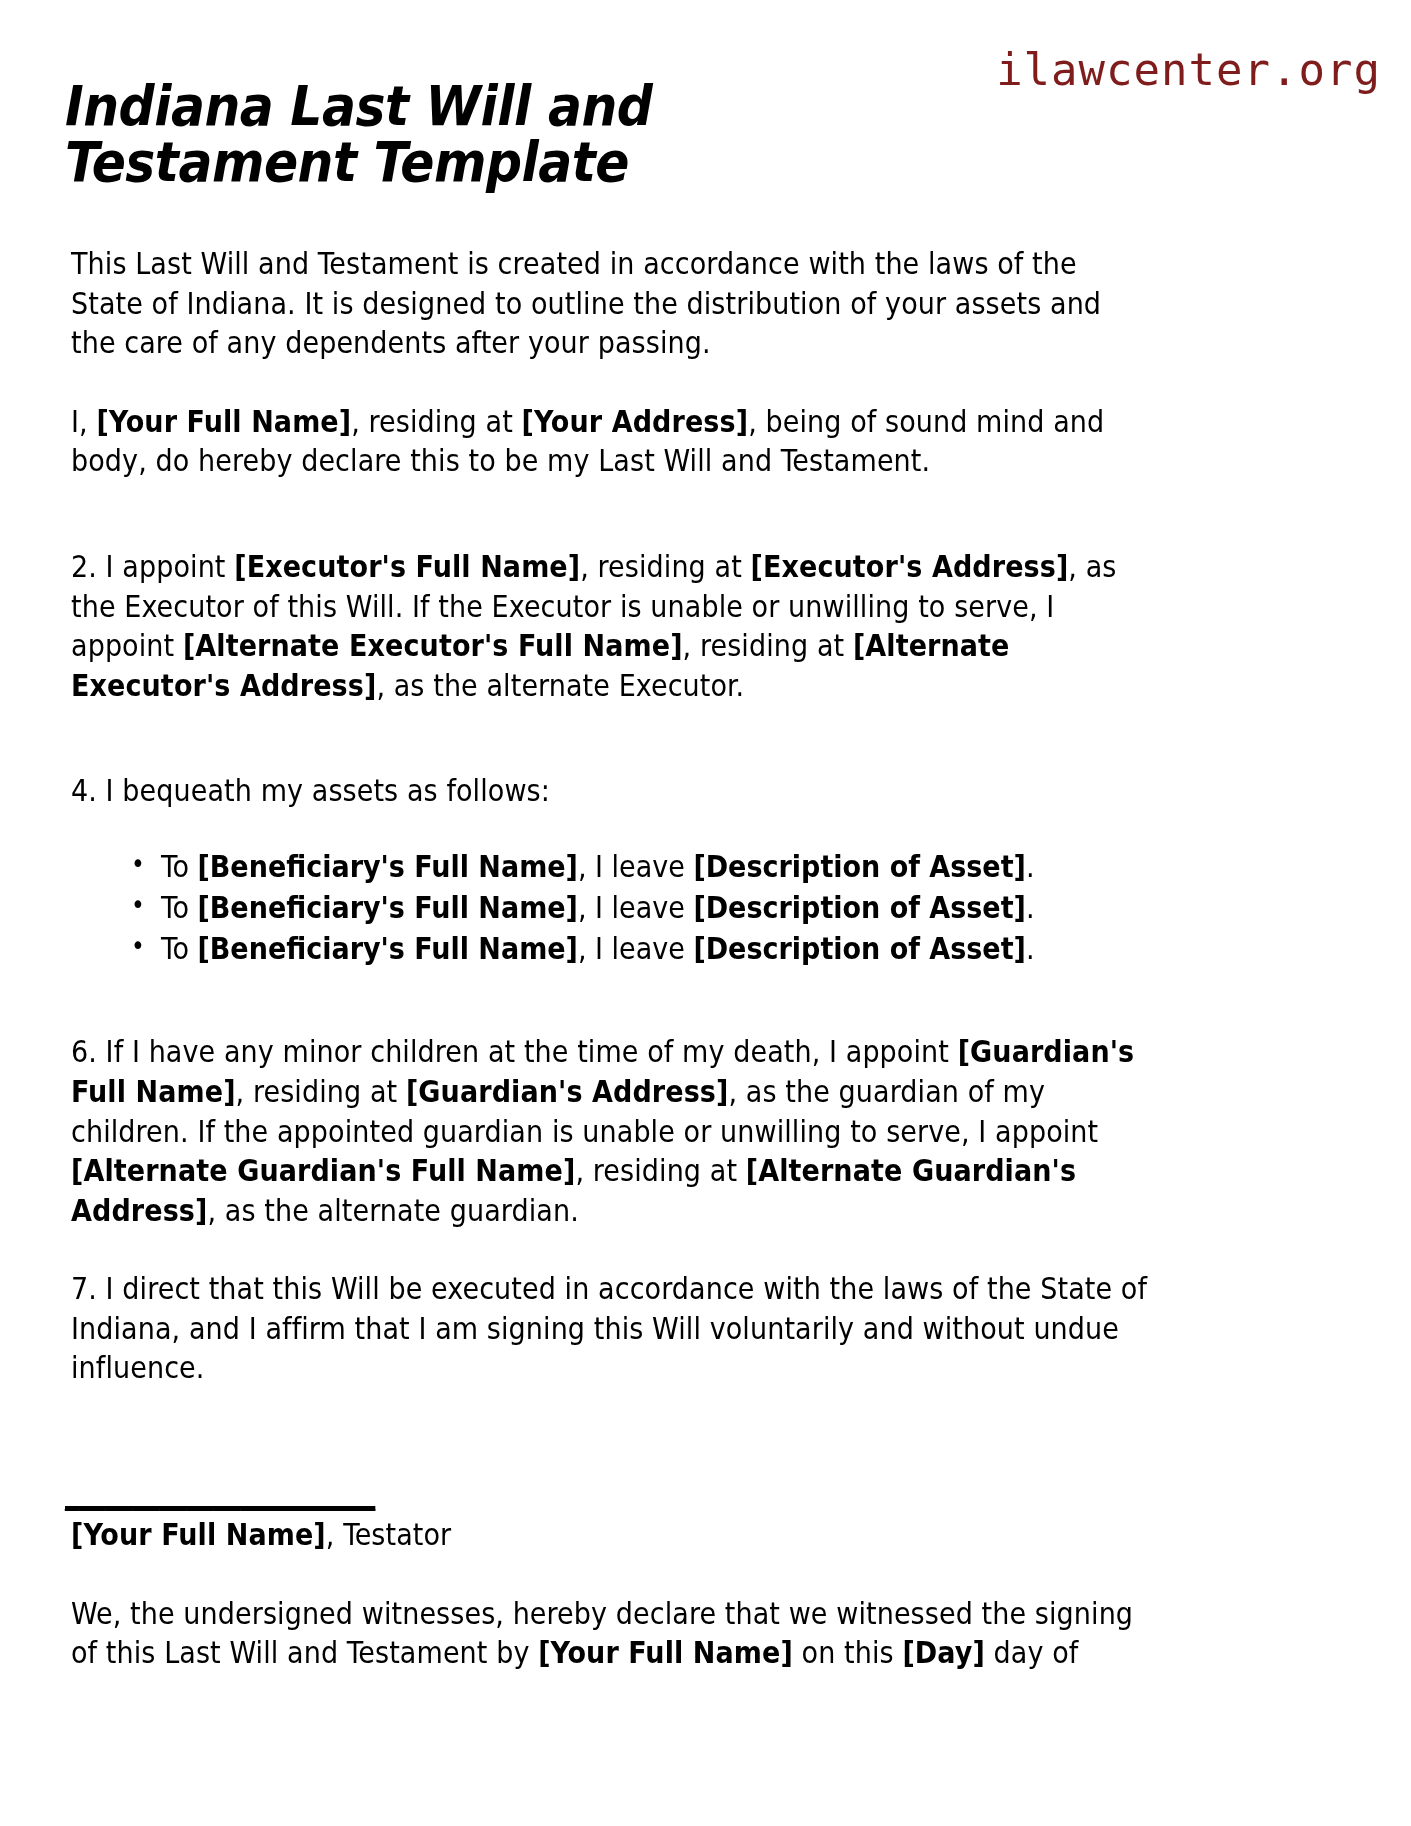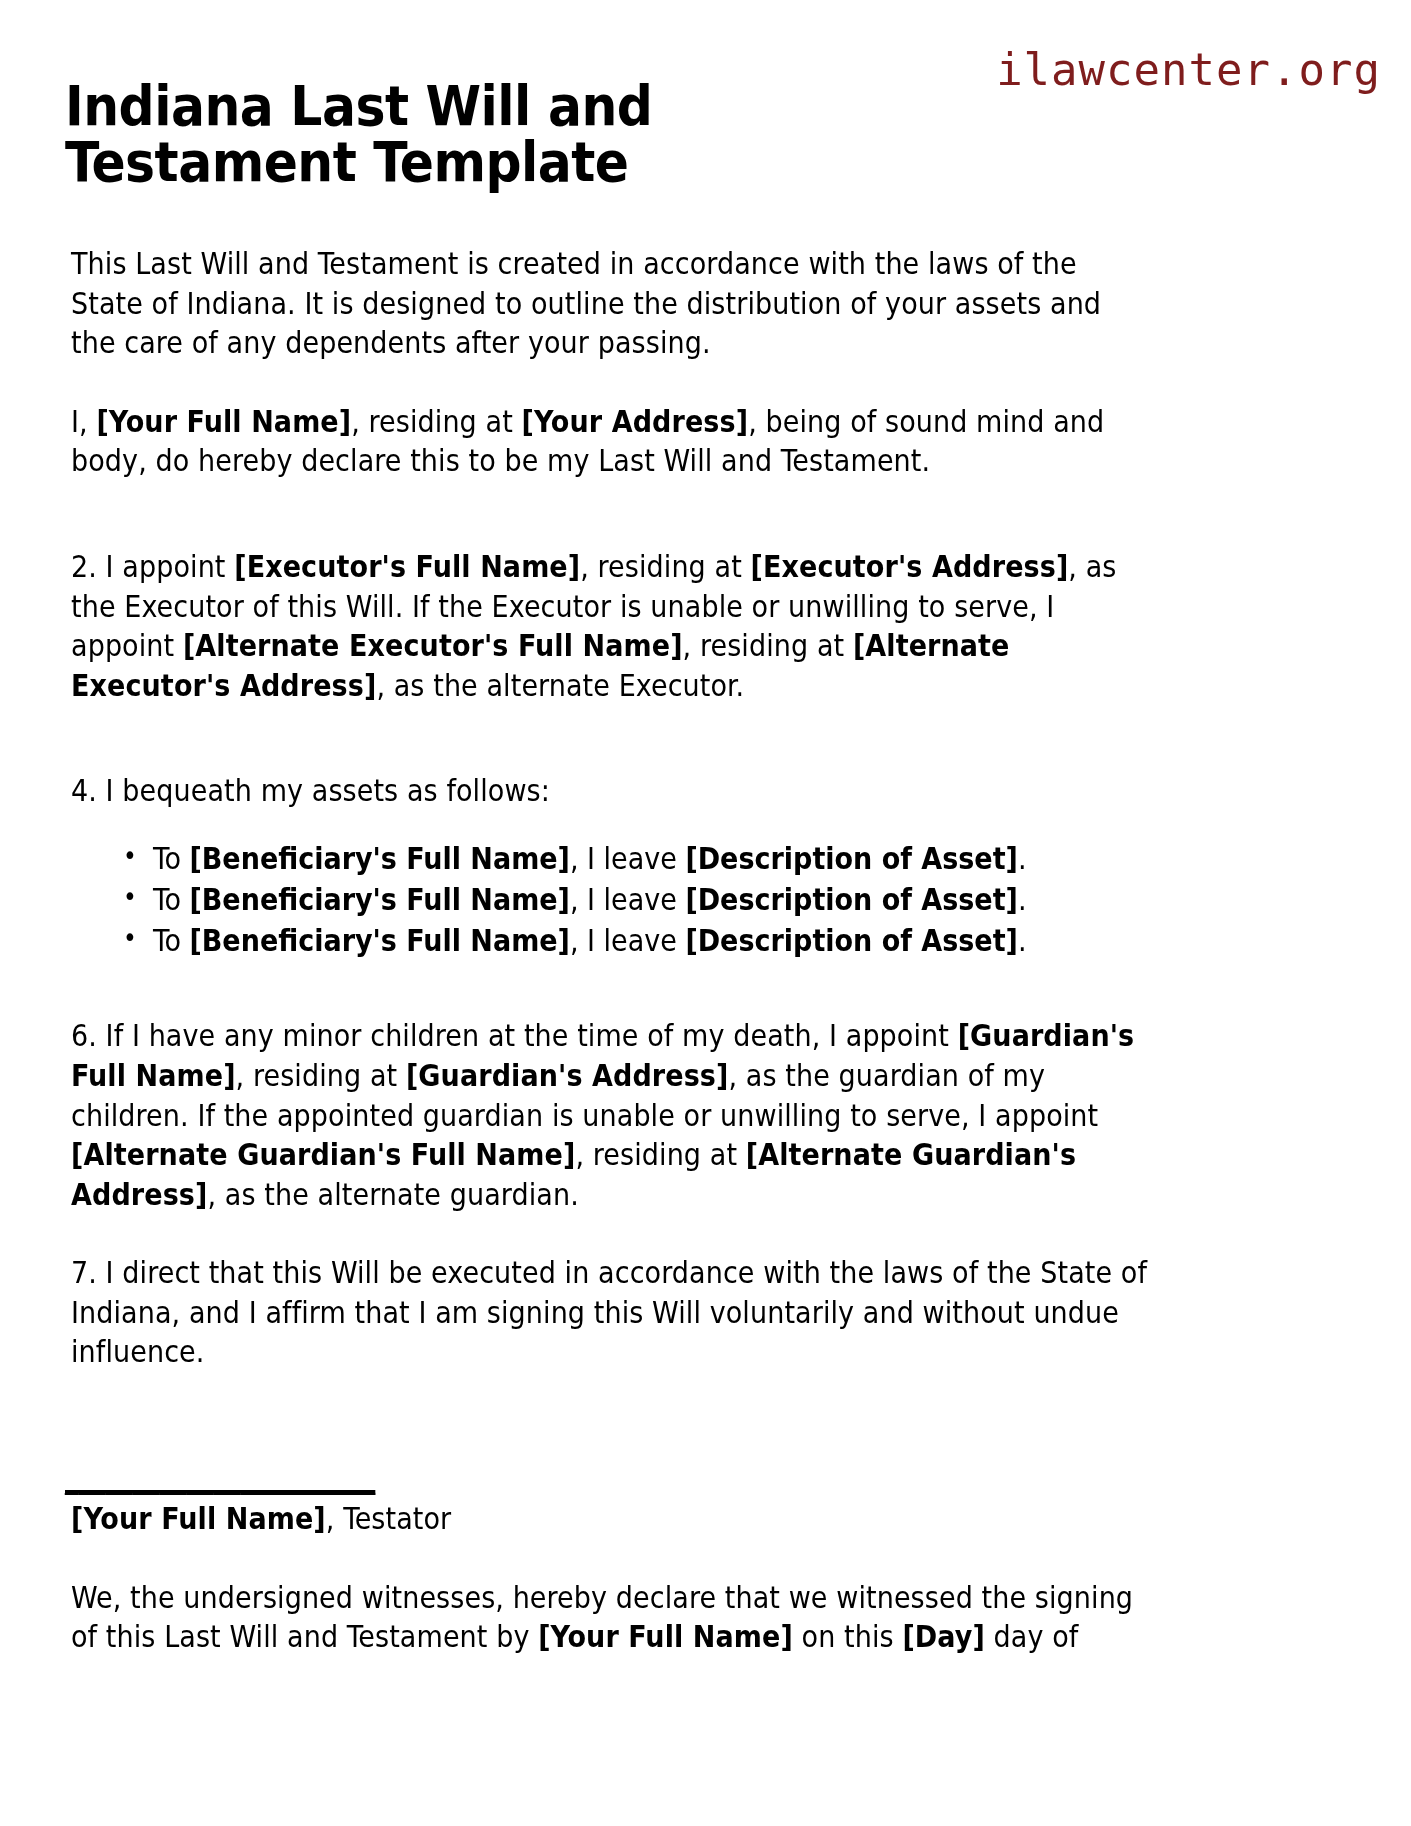--- a/index.html
+++ b/index.html
@@ -50,41 +50,42 @@
   h1.doc-title {
     font-family: "Liberation Sans Narrow", "DejaVu Sans Condensed", "Liberation Sans", sans-serif;
     font-stretch: condensed;
     font-weight: bold;
     font-size: 56px;
     line-height: 1.0;
     letter-spacing: -0.5px;
     margin: 0 0 0 0;
     padding: 0;
     max-width: 880px;
+    font-style: italic;
   }
 
   p.para {
     font-size: 30px;
     line-height: 1.32;
     margin: 6px;
     padding: 0;
     letter-spacing: 0.1px;
   }
 
   .gap-title  { height: 48px; }
   .gap-para   { height: 27px; }
   .gap-list   { height: 22px; }
   .gap-sig    { height: 58px; }
 
   b, .ph {
     font-weight: bold;
   }
 
   ul.bequest-list {
-    margin: 0;
+    margin: 8px;
     padding: 0 0 0 88px;
     list-style: none;
   }
   ul.bequest-list li {
     font-size: 30px;
     line-height: 1.36;
     position: relative;
     margin: 0;
     padding: 0;
   }

